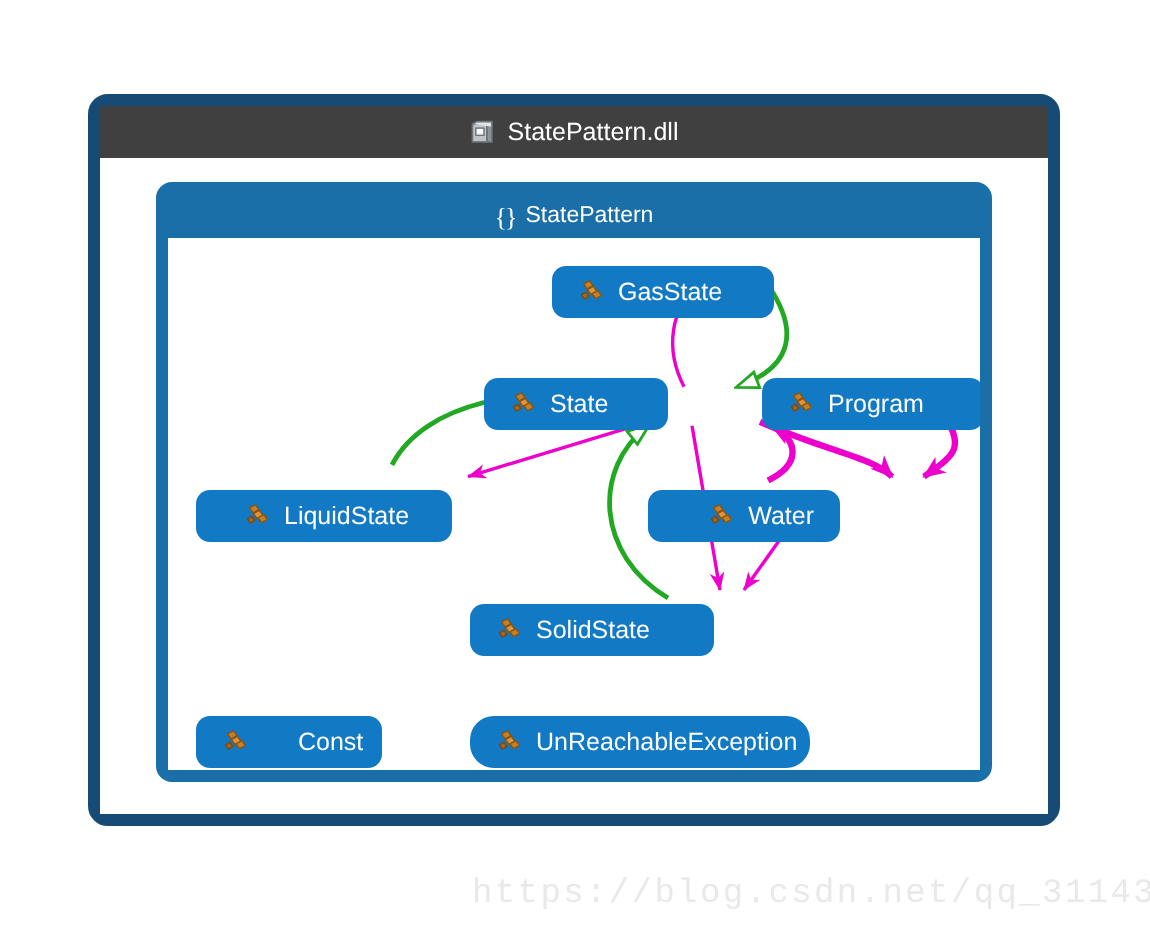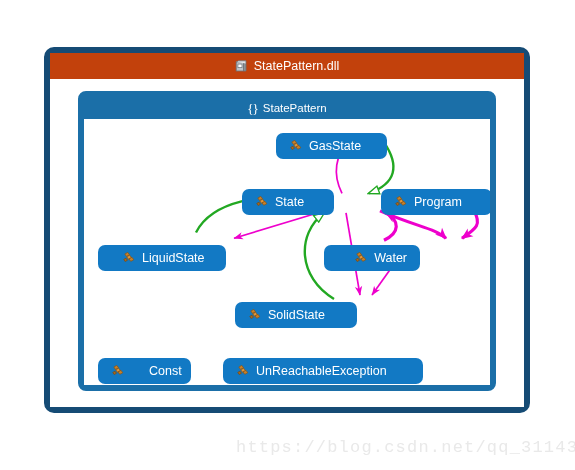--- a/index.html
+++ b/index.html
@@ -27,21 +27,21 @@
     border-radius: 10px;
     background: #ffffff;
     box-sizing: border-box;
   }
   #assembly-header {
     position: absolute;
     left: 0;
     top: 0;
     width: 100%;
     height: 26px;
-    background: #c2410c;
+    background: #404040;
     display: flex;
     align-items: center;
     justify-content: center;
     gap: 6px;
     color: #ffffff;
     font-size: 12.5px;
     box-sizing: border-box;
   }
   #assembly-body {
     position: absolute;
@@ -291,21 +291,21 @@
               <svg class="icon-svg" width="14" height="14" viewBox="0 0 16 16">
                 <path d="M3.2 3.4 L6.6 1.6 L8.6 4.4 L5.2 6.2 Z" fill="#C87F28" stroke="#8A5512" stroke-width="0.8"></path>
                 <path d="M5.4 6.6 L8.8 4.8 L10.8 7.6 L7.4 9.4 Z" fill="#E0953A" stroke="#8A5512" stroke-width="0.8"></path>
                 <path d="M8.0 9.0 L11.4 7.2 L13.4 10.0 L10.0 11.8 Z" fill="#C87F28" stroke="#8A5512" stroke-width="0.8"></path>
                 <path d="M2.0 9.6 L4.6 8.2 L6.2 10.6 L3.6 12.0 Z" fill="#A8661C" stroke="#7A4A0E" stroke-width="0.8"></path>
               </svg>
             </span>
             <span class="node-label">Const</span>
           </div>
 
-          <div class="node" style="left:139px; top:239px; width:200px;">
+          <div class="node" style="left:151px; top:239px; width:170px;border-radius:12px;">
             <span>
               <svg class="icon-svg" width="14" height="14" viewBox="0 0 16 16">
                 <path d="M3.2 3.4 L6.6 1.6 L8.6 4.4 L5.2 6.2 Z" fill="#C87F28" stroke="#8A5512" stroke-width="0.8"></path>
                 <path d="M5.4 6.6 L8.8 4.8 L10.8 7.6 L7.4 9.4 Z" fill="#E0953A" stroke="#8A5512" stroke-width="0.8"></path>
                 <path d="M8.0 9.0 L11.4 7.2 L13.4 10.0 L10.0 11.8 Z" fill="#C87F28" stroke="#8A5512" stroke-width="0.8"></path>
                 <path d="M2.0 9.6 L4.6 8.2 L6.2 10.6 L3.6 12.0 Z" fill="#A8661C" stroke="#7A4A0E" stroke-width="0.8"></path>
               </svg>
             </span>
             <span class="node-label">UnReachableException</span>
           </div>

